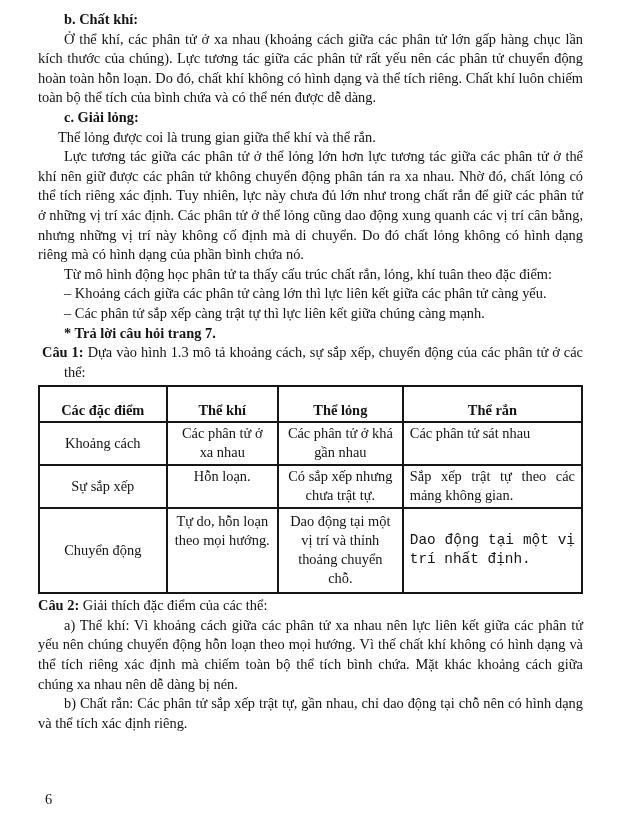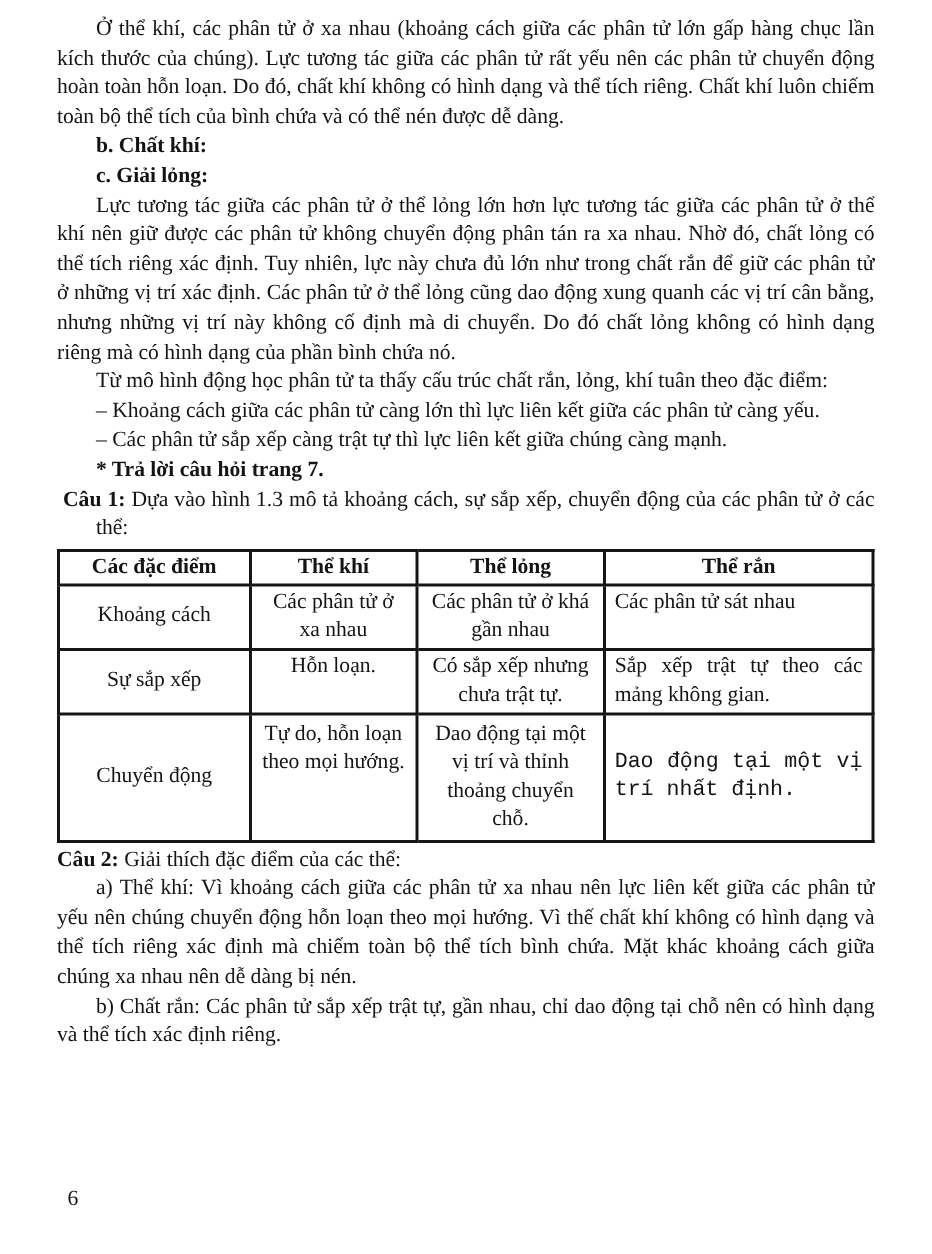--- a/index.html
+++ b/index.html
@@ -38,21 +38,21 @@
   }
   table.states th, table.states td {
     border: 2px solid #161616;
     padding: 1px 6px 2px 6px;
     font-size: 14.4px;
     line-height: 19px;
   }
   table.states th {
     text-align: center;
     font-weight: bold;
-    padding-top: 1px;
+    padding-top: 14px;
     padding-bottom: 1px;
   }
   table.states td {
     vertical-align: top;
     text-align: center;
   }
   table.states td.feature {
     text-align: center;
     vertical-align: middle;
   }
@@ -68,24 +68,25 @@
     left: 45px;
     top: 790px;
     font-size: 14.4px;
   }
 </style>
 </head>
 <body>
 
 <div class="content">
 
+  <p class="indent bold">b. Chất khí:</p>
   <p class="indent">Ở thể khí, các phân tử ở xa nhau (khoảng cách giữa các phân tử lớn gấp hàng chục lần kích thước của chúng). Lực tương tác giữa các phân tử rất yếu nên các phân tử chuyển động hoàn toàn hỗn loạn. Do đó, chất khí không có hình dạng và thể tích riêng. Chất khí luôn chiếm toàn bộ thể tích của bình chứa và có thể nén được dễ dàng.</p>
-  <p class="indent bold">b. Chất khí:</p>
 
   <p class="indent bold">c. Giải lỏng:</p>
+  <p class="small-indent">Thể lỏng được coi là trung gian giữa thể khí và thể rắn.</p>
   <p class="indent">Lực tương tác giữa các phân tử ở thể lỏng lớn hơn lực tương tác giữa các phân tử ở thể khí nên giữ được các phân tử không chuyển động phân tán ra xa nhau. Nhờ đó, chất lỏng có thể tích riêng xác định. Tuy nhiên, lực này chưa đủ lớn như trong chất rắn để giữ các phân tử ở những vị trí xác định. Các phân tử ở thể lỏng cũng dao động xung quanh các vị trí cân bằng, nhưng những vị trí này không cố định mà di chuyển. Do đó chất lỏng không có hình dạng riêng mà có hình dạng của phần bình chứa nó.</p>
   <p class="indent">Từ mô hình động học phân tử ta thấy cấu trúc chất rắn, lỏng, khí tuân theo đặc điểm:</p>
   <p class="indent">– Khoảng cách giữa các phân tử càng lớn thì lực liên kết giữa các phân tử càng yếu.</p>
   <p class="indent">– Các phân tử sắp xếp càng trật tự thì lực liên kết giữa chúng càng mạnh.</p>
 
   <p class="indent bold">* Trả lời câu hỏi trang 7.</p>
 
   <p class="hang"><b>Câu 1:</b> <span>Dựa vào hình 1.3 mô tả khoảng cách, sự sắp xếp, chuyển động của các phân tử ở các thể:</span></p>
 
   <table class="states">

